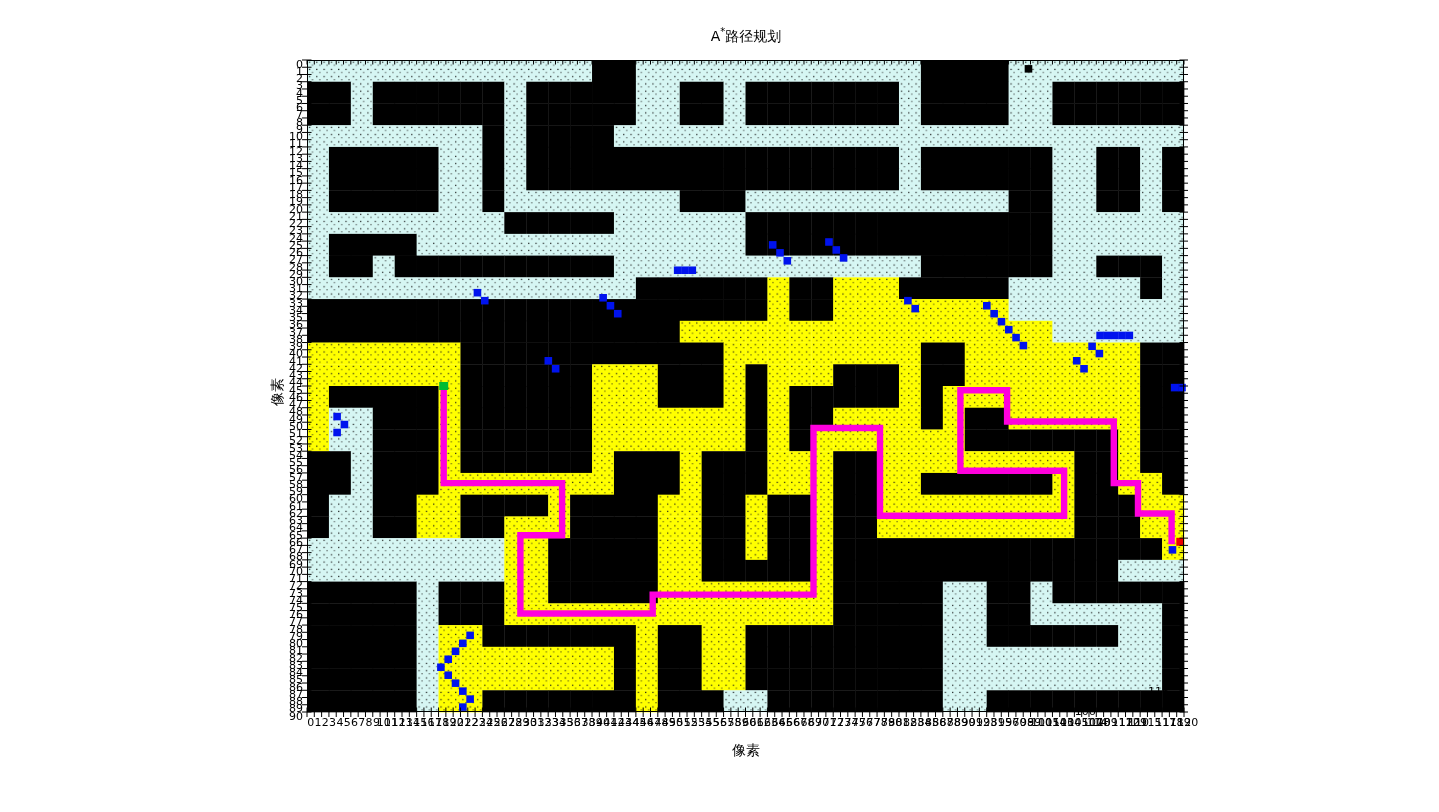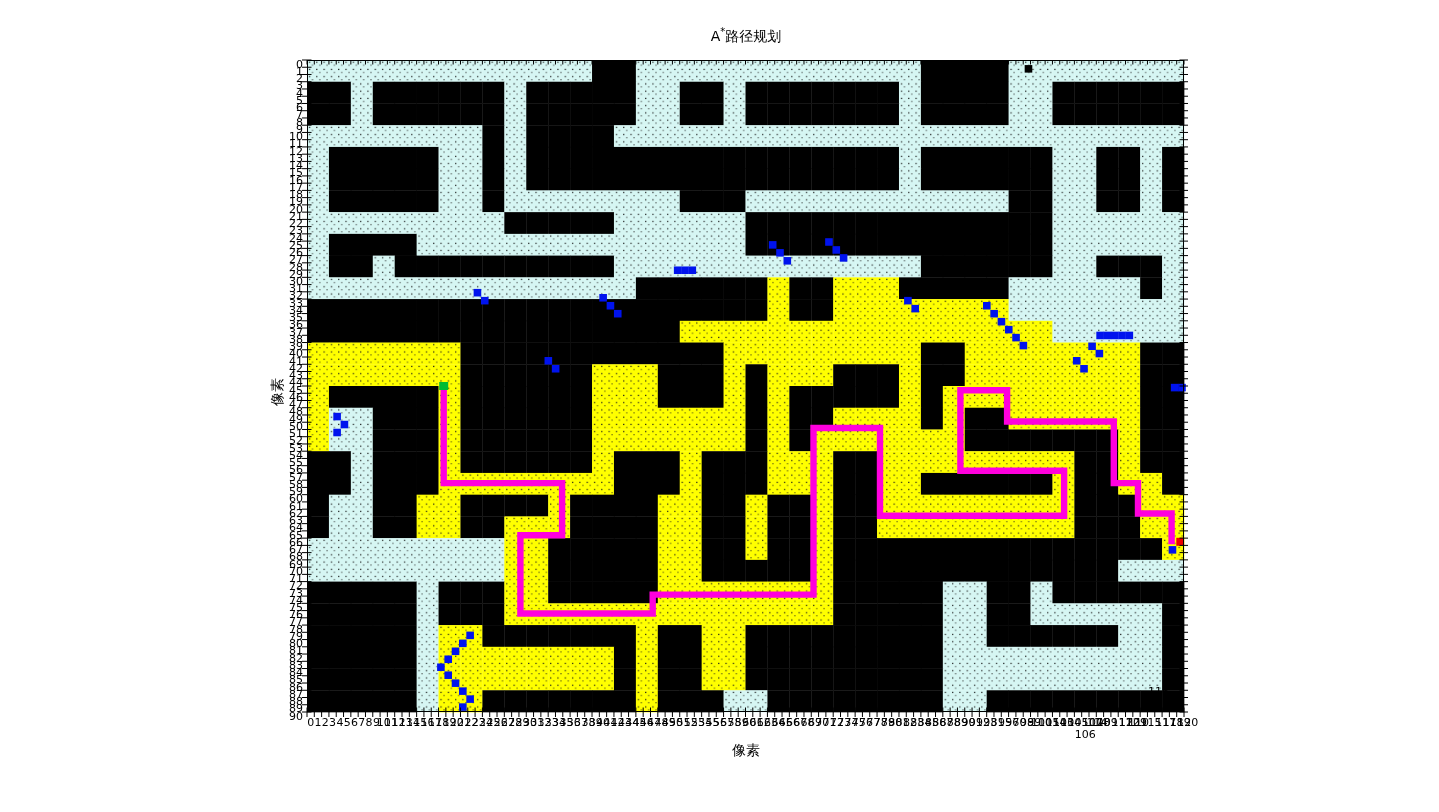--- a/index.html
+++ b/index.html
@@ -1822,21 +1822,21 @@
       <div class="tick-label xt" style="left:1012.3px;top:717px;">96</div>
       <div class="tick-label xt" style="left:1019.6px;top:717px;">70</div>
       <div class="tick-label xt" style="left:1026.9px;top:717px;">98</div>
       <div class="tick-label xt" style="left:1034.2px;top:717px;">99</div>
       <div class="tick-label xt" style="left:1041.5px;top:717px;">100</div>
       <div class="tick-label xt" style="left:1048.8px;top:717px;">101</div>
       <div class="tick-label xt" style="left:1056.1px;top:717px;">154</div>
       <div class="tick-label xt" style="left:1063.4px;top:717px;">103</div>
       <div class="tick-label xt" style="left:1070.7px;top:717px;">104</div>
       <div class="tick-label xt" style="left:1078.0px;top:717px;">105</div>
-      <div class="tick-label xt" style="left:1085.3px;top:729px;">106</div>
+      <div class="tick-label xt" style="left:1085.3px;top:706px;">106</div>
       <div class="tick-label xt" style="left:1092.6px;top:717px;">107</div>
       <div class="tick-label xt" style="left:1100.0px;top:717px;">108</div>
       <div class="tick-label xt" style="left:1107.3px;top:717px;">109</div>
       <div class="tick-label xt" style="left:1114.6px;top:717px;margin-left:24px;">110</div>
       <div class="tick-label xt" style="left:1121.9px;top:717px;">111</div>
       <div class="tick-label xt" style="left:1129.2px;top:717px;">112</div>
       <div class="tick-label xt" style="left:1136.5px;top:717px;">209</div>
       <div class="tick-label xt" style="left:1097px;top:717px;">114</div>
       <div class="tick-label xt" style="left:1151.1px;top:717px;">115</div>
       <div class="tick-label xt" style="left:1158.4px;top:686px;">116</div>

